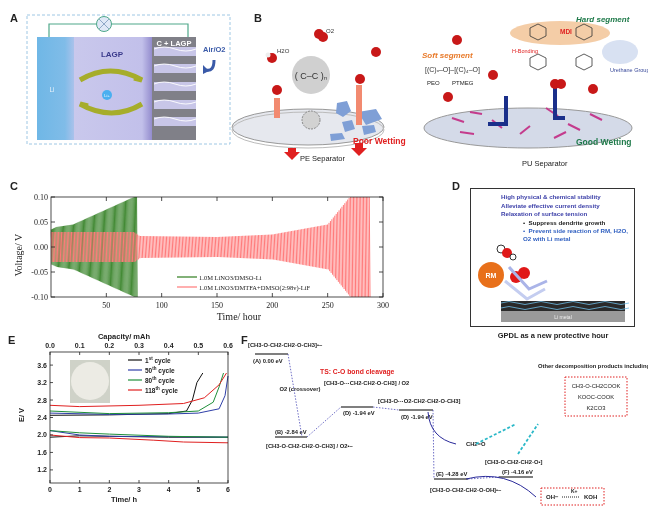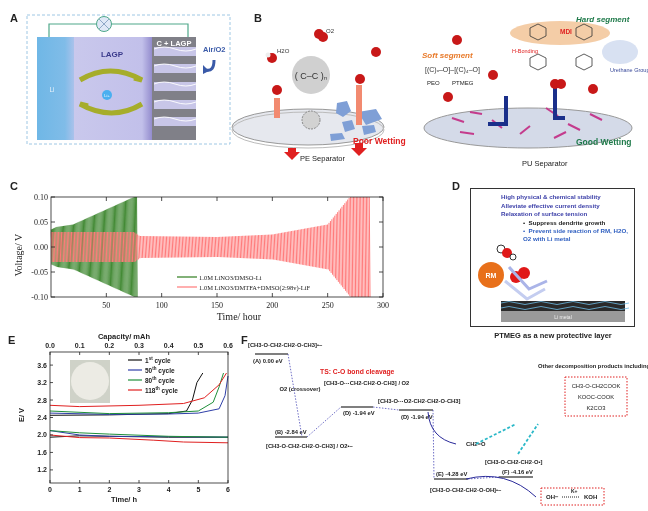--- a/index.html
+++ b/index.html
@@ -206,21 +206,21 @@
     <circle cx="45" cy="88" r="6" fill="#e01818"></circle>
       <circle cx="53" cy="84" r="6" fill="#e01818"></circle>
     <path d="M38,78 l20,22 l18,-8" fill="none" stroke="#aab4e8" stroke-width="3"></path>
     <path d="M34,92 l22,18 l18,-10" fill="none" stroke="#c4cdf0" stroke-width="3"></path>
     <rect x="30" y="112" width="124" height="10" fill="#2a2a2a"></rect>
     <path d="M30,114 q8,-3 16,0 t16,0 t16,0 t16,0 t16,0 t16,0 t16,0 t16,0 M30,119 q8,-3 16,0 t16,0 t16,0 t16,0 t16,0 t16,0 t16,0 t16,0" fill="none" stroke="#6fbde6" stroke-width="0.8"></path>
     <rect x="30" y="122" width="124" height="11" fill="#9a9a9a"></rect>
     <text x="92" y="130" font-size="5" fill="#eee" text-anchor="middle">Li metal</text>
   </svg>
 </div>
-<div class="abs" style="left:470px;top:331px;width:166px;text-align:center;font-size:7.5px;font-weight:bold;color:#222">PTMEG as a new protective layer</div>
+<div class="abs" style="left:470px;top:331px;width:166px;text-align:center;font-size:7.5px;font-weight:bold;color:#222">GPDL as a new protective hour</div>
 
 <div class="panel-label" style="left:8px;top:334px">E</div>
 <svg class="abs" style="left:0;top:330px" width="240" height="181" id="chartE">
   <text x="124" y="9" font-size="7.5" font-weight="bold" text-anchor="middle" fill="#222">Capacity/ mAh</text>
   <text x="124" y="172" font-size="7.5" font-weight="bold" text-anchor="middle" fill="#222">Time/ h</text>
   <text x="24" y="85" transform="rotate(-90 24 85)" font-size="7.5" font-weight="bold" text-anchor="middle" fill="#222">E/ V</text>
   <rect x="70" y="30" width="40" height="43" fill="#cfd2c8"></rect>
   <circle cx="90" cy="51" r="19" fill="#ecebe4"></circle>
   <g id="eSeries">
       <polyline points="50.0,85.3 109.3,84.9 168.7,83.6 186.5,81.0 192.4,70.0 196.9,52.6 202.8,43.0" fill="none" stroke="#111111" stroke-width="1"></polyline>

